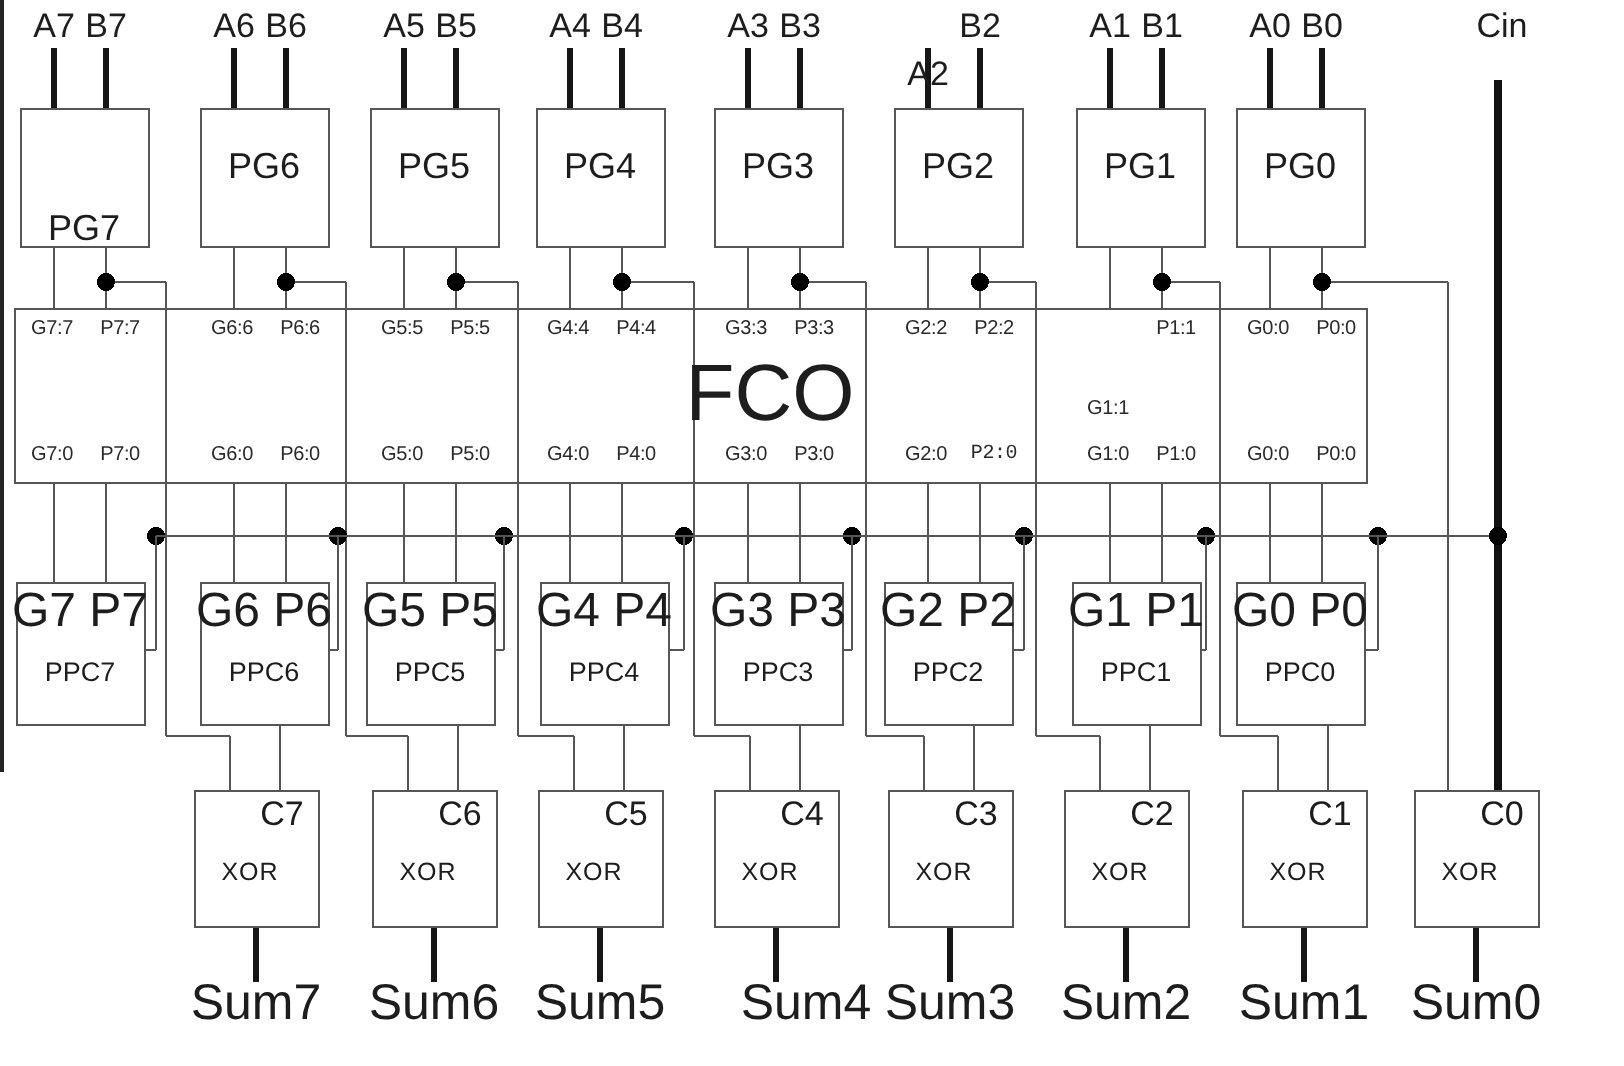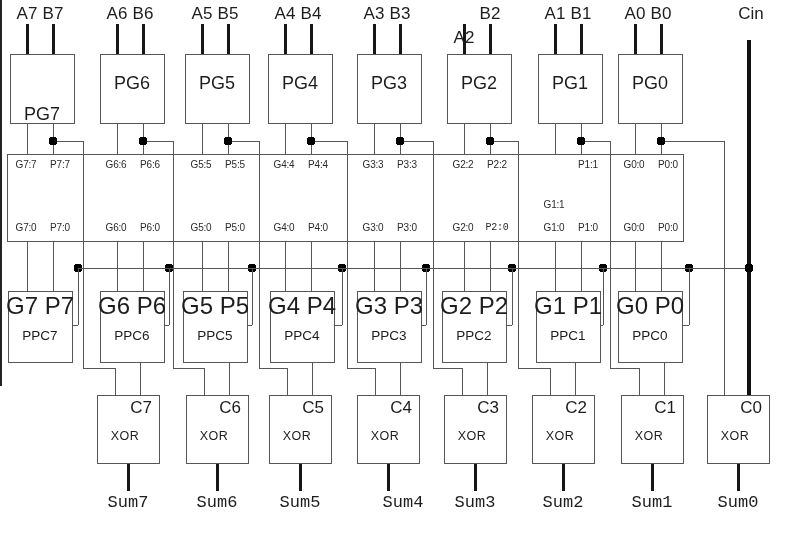--- a/index.html
+++ b/index.html
@@ -13,21 +13,21 @@
   .box{position:absolute;border:1px solid #565656;background:transparent;box-sizing:border-box;}
   .lbl{position:absolute;transform:translate(-50%,-50%);white-space:nowrap;line-height:1;}
   .f-ab{font-size:17px;}
   .f-pg{font-size:18px;}
   .f-port{font-size:10px;color:#2a2a2a;letter-spacing:-0.2px;text-align:center;}
   .f-fco{font-size:40px;}
   .f-gp{font-size:24px;}
   .f-ppc{font-size:13.5px;}
   .f-c{font-size:17px;}
   .f-xor{font-size:12.5px;letter-spacing:0.5px;}
-  .f-sum{font-size:17px;font-family:Liberation Mono, monospace;}
+  .f-sum{font-size:25px;}
   .fco{left:7px;top:154px;width:677px;height:88px;}
   .edge{position:absolute;left:0;top:0;width:2px;height:386px;background:#242424;}
 </style>
 </head>
 <body>
 
 <div class="stage" id="stage">
   <svg class="wires" id="wires" width="812" height="533" shape-rendering="crispEdges">
       <g>
         <line x1="27" y1="24" x2="27" y2="54" class="wire-thick"></line>
@@ -171,20 +171,21 @@
         <line x1="738" y1="464" x2="738" y2="491" class="wire-thick"></line>
       </g>
       <g>
         <line x1="78" y1="268" x2="749" y2="268" class="wire-thin"></line>
         <line x1="749" y1="40" x2="749" y2="395" class="wire-cin"></line>
         <circle cx="749" cy="268" r="4.5" class="dot"></circle>
       </g>
     </svg>
   <div class="edge"></div>
   <div class="box fco"></div>
+  <div class="lbl f-fco" style="left:385px;top:197px">FCO</div>
   <div class="lbl f-ab" style="left:751px;top:13px">Cin</div>
 <div class="box" style="left: 10px; top: 54px; width: 65px; height: 70px;"></div>
     <div class="box" style="left: 8px; top: 291px; width: 65px; height: 72px;"></div>
     <div class="box" style="left: 97px; top: 395px; width: 63px; height: 69px;"></div>
     <div class="lbl f-ab" style="left: 27px; top: 13px;">A7</div>
     <div class="lbl f-ab" style="left: 53px; top: 13px;">B7</div>
     <div class="lbl f-pg" style="left: 42px; top: 70px; margin-top: 44px;">PG7</div>
     <div class="lbl f-port" style="left: 26px; top: 165px;">G7:7</div>
     <div class="lbl f-port" style="left: 60px; top: 165px;">P7:7</div>
     <div class="lbl f-port" style="left: 26px; top: 228px;">G7:0</div>

